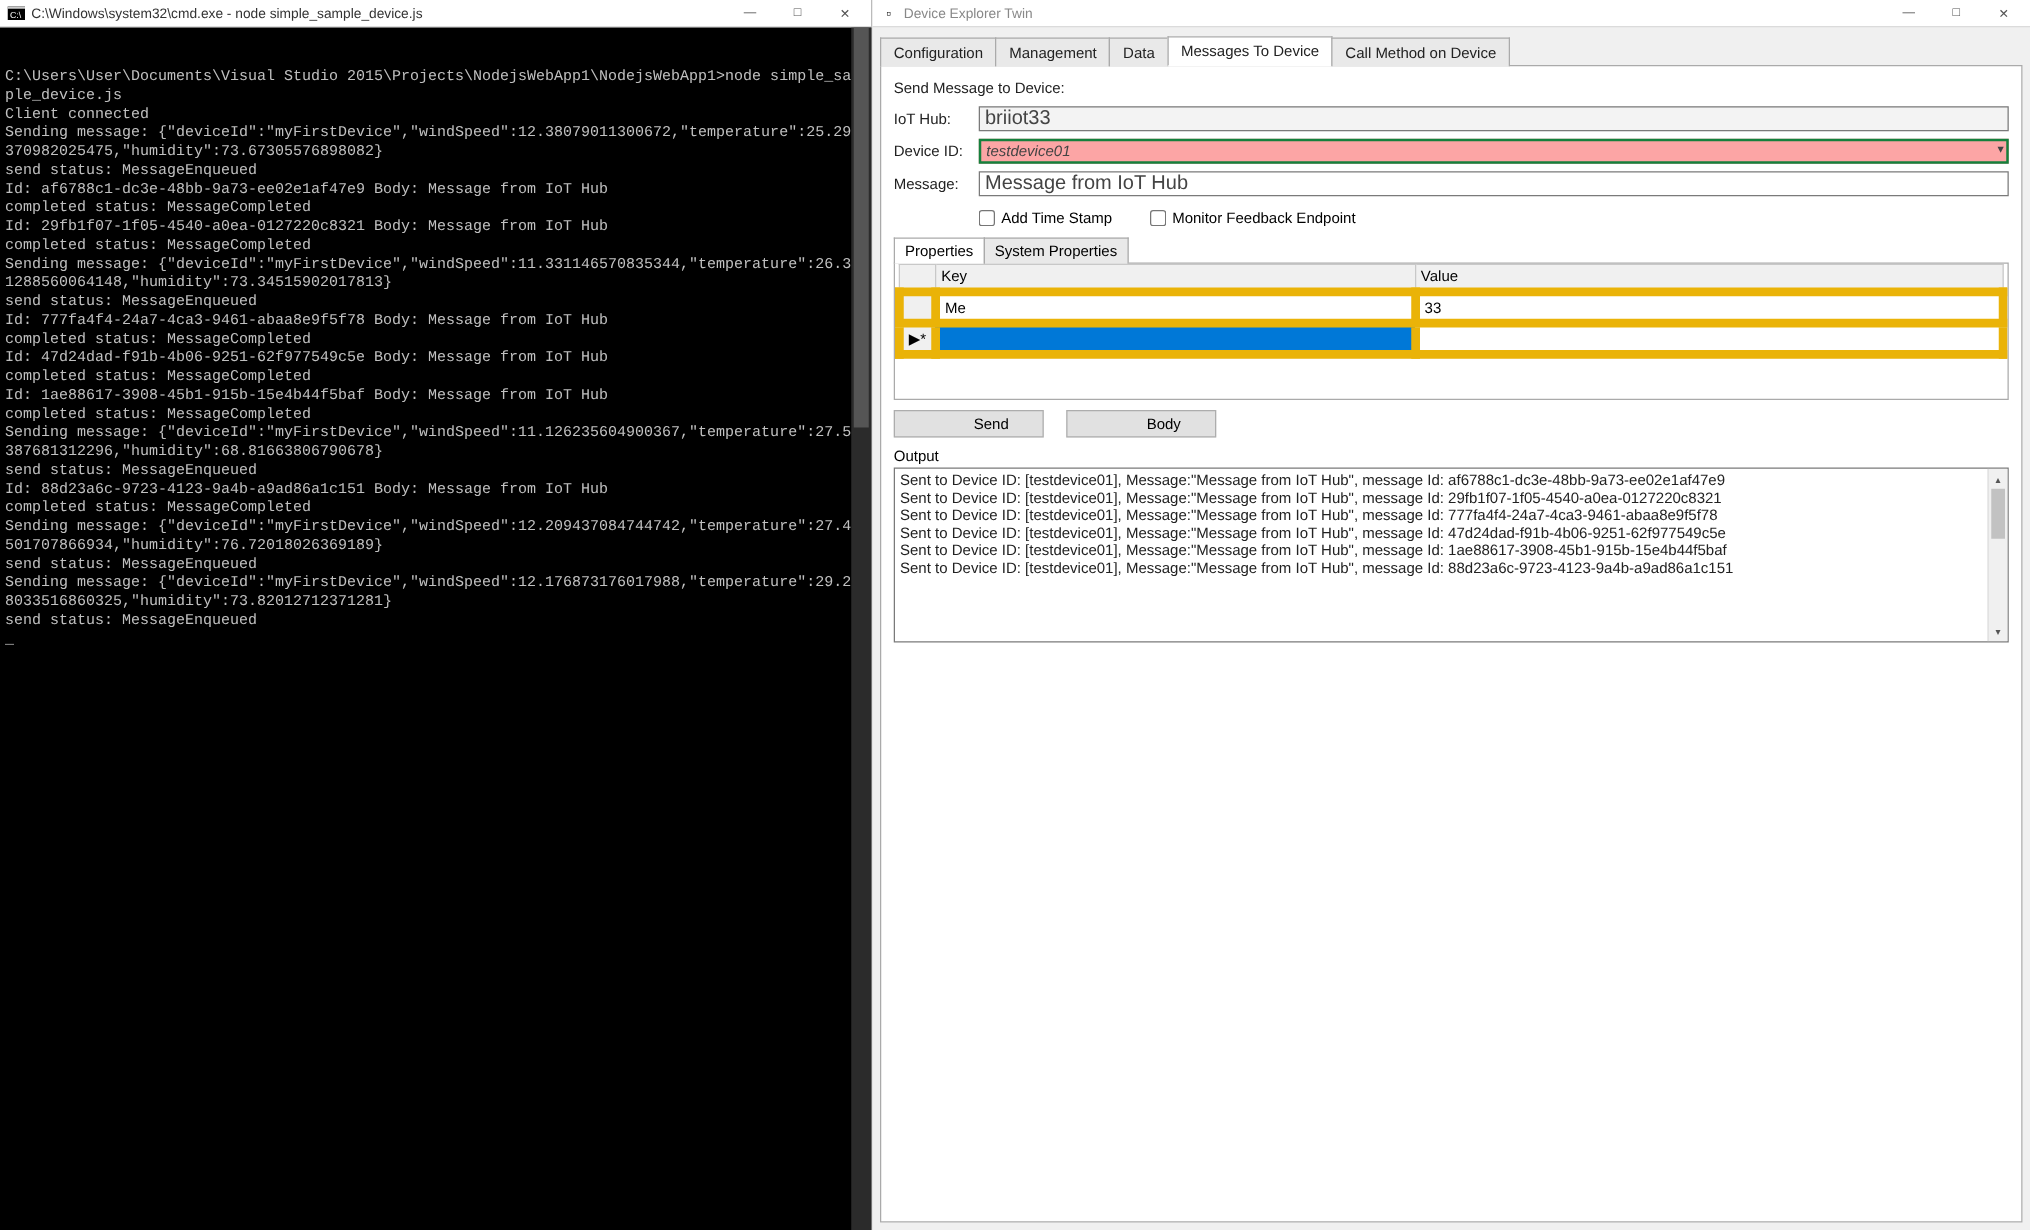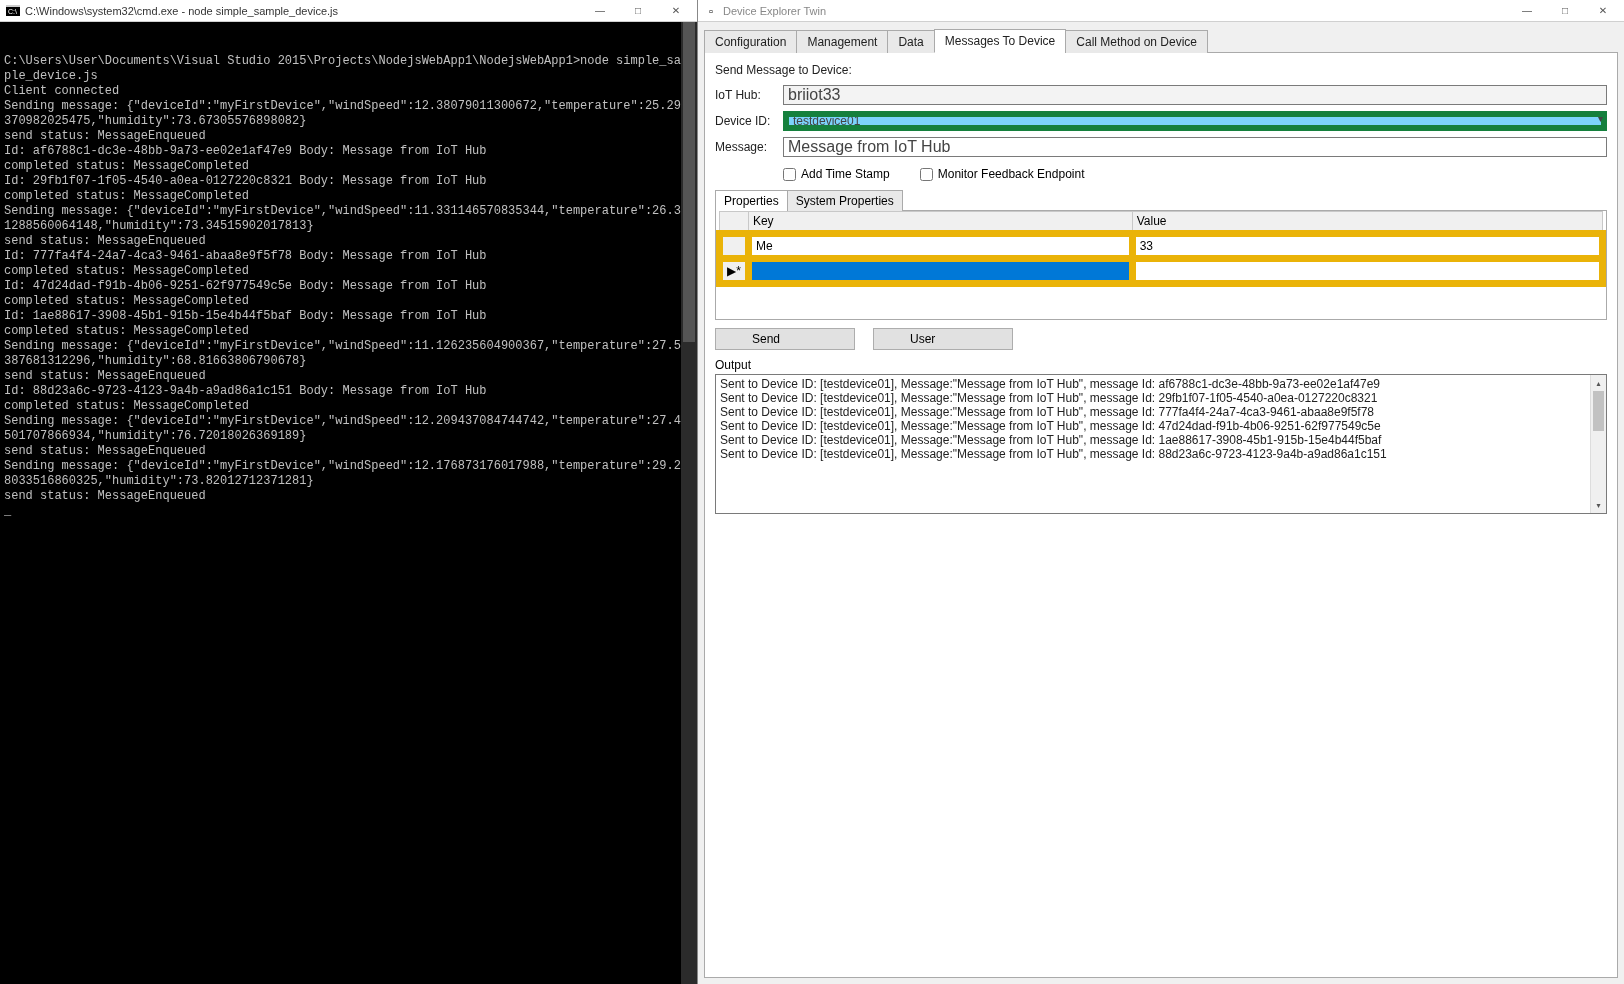--- a/index.html
+++ b/index.html
@@ -57,22 +57,22 @@
 
 .form-row { display:flex; align-items:center; margin-bottom:6px; }
 .form-label { width:68px; color:#222; }
 .text-input {
   flex:1; height:20px; border:1px solid #7a7a7a; background:#f3f3f3;
   padding:0 4px; font-size:16px; color:#444;
 }
 .text-input.white { background:#fff; }
 .select-wrap { flex:1; position:relative; }
 .select-input {
-  width:100%; height:20px; border:6px solid #15803d; background:#7dd3fc;
-  padding:0 18px 0 4px; font-size:12px; color:#444;
+  width:100%; height:20px; border:2px solid #15803d; background:#fca5a5;
+  padding:0 18px 0 4px; font-size:12px; color:#444;font-style:italic;
 }
 .select-caret { position:absolute; right:4px; top:2px; font-size:10px; color:#444; pointer-events:none; }
 
 .chk-row { display:flex; align-items:center; gap:30px; margin:4px 0 6px 68px; }
 .chk { display:flex; align-items:center; gap:5px; font-size:12px; }
 .chk input { width:13px; height:13px; }
 
 
 .inner-tabs { display:flex; margin-top:2px; }
 .inner-tab {
@@ -89,22 +89,22 @@
   font-weight:normal; padding:2px 4px; height:18px;
 }
 table.grid td { border:7px solid #eab308; padding:2px 4px; height:16px; }
 table.grid td.rowhdr { width:26px; background:#f0f0f0; text-align:center; }
 tr.highlight td { background:#0078d7; color:#fff; }
 tr.highlight td.rowhdr { background:#f0f0f0; color:#000; }
 tr.highlight td.valcell { background:#fff; color:#000; }
 
 .btn-row { display:flex; gap:18px; margin-top:8px; }
 .btn {
-  width:140px; height:22px; border:1px solid #adadad; background:#e1e1e1;
-  font-size:12px; line-height:20px; cursor:default;padding-left:36px;
+  width:120px; height:22px; border:1px solid #adadad; background:#e1e1e1;
+  font-size:12px; text-align:center; line-height:20px; cursor:default;padding-left:36px;
 }
 
 .out-label { margin-top:8px; }
 .output-box {
   border:1px solid #7a7a7a; background:#fff; height:140px; margin-top:2px;
   font-size:12px; color:#222; padding:2px 4px; overflow:hidden; position:relative;
 }
 .output-box .lines { line-height:14px; }
 .output-box .oscroll { position:absolute; right:0; top:0; width:16px; height:100%; background:#f0f0f0; border-left:1px solid #ddd; }
 .output-box .oscroll .arrow { height:16px; display:flex;align-items:center;justify-content:center;font-size:8px;color:#555; }
@@ -231,21 +231,21 @@
                 <td class="rowhdr">▶*</td>
                 <td></td>
                 <td class="valcell"></td>
               </tr>
             </tbody>
         </table>
       </div>
 
       <div class="btn-row">
         <div class="btn">Send</div>
-        <div class="btn">User</div>
+        <div class="btn">Body</div>
       </div>
 
       <div class="out-label">Output</div>
       <div class="output-box">
         <div class="lines" id="output-lines" style="margin-right:16px">
             <div>Sent to Device ID: [testdevice01], Message:"Message from IoT Hub", message Id: af6788c1-dc3e-48bb-9a73-ee02e1af47e9</div>
             <div>Sent to Device ID: [testdevice01], Message:"Message from IoT Hub", message Id: 29fb1f07-1f05-4540-a0ea-0127220c8321</div>
             <div>Sent to Device ID: [testdevice01], Message:"Message from IoT Hub", message Id: 777fa4f4-24a7-4ca3-9461-abaa8e9f5f78</div>
             <div>Sent to Device ID: [testdevice01], Message:"Message from IoT Hub", message Id: 47d24dad-f91b-4b06-9251-62f977549c5e</div>
             <div>Sent to Device ID: [testdevice01], Message:"Message from IoT Hub", message Id: 1ae88617-3908-45b1-915b-15e4b44f5baf</div>

